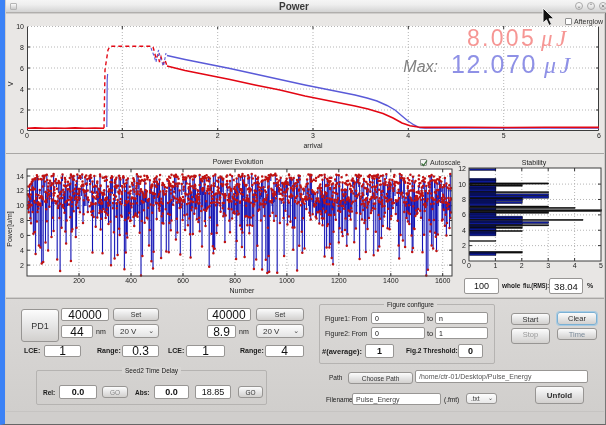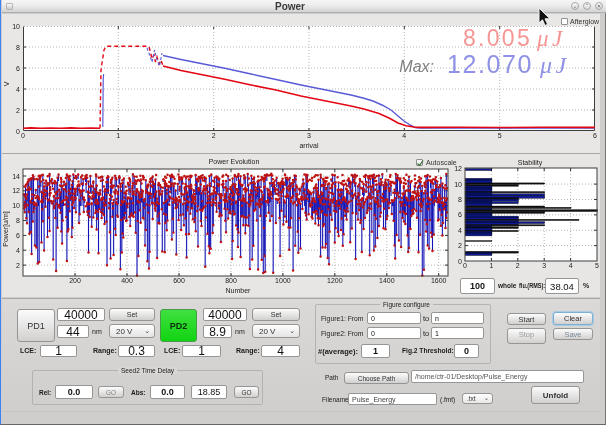--- a/index.html
+++ b/index.html
@@ -1,15 +1,15 @@
 <!DOCTYPE html>
 <html><head><meta charset="utf-8"><style>
 *{margin:0;padding:0;box-sizing:border-box}
 html,body{width:606px;height:425px;font-family:"Liberation Sans",sans-serif;background:#d8d6d4;overflow:hidden}
-#win{position:absolute;left:0;top:0;width:606px;height:425px;background:#cfcdcb;border-left:1px solid #3b82f6;border-right:1px solid #777;border-bottom:1px solid #666}
+#win{position:absolute;left:0;top:0;width:606px;height:425px;background:#cfcdcb;border-left:5px solid #3b82f6;border-right:1px solid #777;border-bottom:1px solid #666}
 #tbar{position:absolute;left:1px;top:0;width:604px;height:13px;background:linear-gradient(#f5f5f5,#eee 40%,#d3d3d3);border-bottom:1px solid #b0aeac}
 #tbar .t{position:absolute;left:0;right:28px;top:1px;text-align:center;font-size:10px;font-weight:bold;color:#3a3a3a}
 .wbtn{position:absolute;top:2px;width:8px;height:8px;border-radius:50%;background:linear-gradient(#fdfdfd,#d6d6d6);border:1px solid #a8a8a8;color:#666;font-size:6px;line-height:7px;text-align:center}
 #top{position:absolute;left:1px;top:14px;width:598px;height:139px;background:#e9e7e5}
 #mid{position:absolute;left:1px;top:153px;width:598px;height:144px;background:#e8e6e4;border-top:1px solid #a9a7a5}
 #bot{position:absolute;left:1px;top:298px;width:598px;height:126px;background:linear-gradient(#dbd9d7,#cfcdcb);border-top:1px solid #a9a7a5}
 svg{position:absolute;left:0;top:0}
 .gl{stroke:#b5b5b5;stroke-width:1;stroke-dasharray:1,2}
 .tk{stroke:#333;stroke-width:1}
 .al{font-size:7px;fill:#222;font-family:"Liberation Sans",sans-serif}
@@ -254,40 +254,39 @@
 <text x="233" y="163" class="al" font-size="7.5" text-anchor="middle">Power Evolution</text>
 <text x="237" y="292" class="al" text-anchor="middle">Number</text>
 <text x="7" y="228" class="al" text-anchor="middle" transform="rotate(-90 7 228)">Power[u/m]</text>
 <text x="529" y="164" class="al" font-size="7.5" text-anchor="middle">Stability</text>
 </svg>
 <div class="chk" style="left:414px;top:5px;background:#f4f4f4"></div>
 <svg style="left:414px;top:5px" width="10" height="9">
         <path d="M1.5 4.5L3.5 6.5L7 1.5" stroke="#3a6e3a" stroke-width="1.3" fill="none"></path>
       </svg>
 <div class="lbl" style="left:424px;top:5px;color:#333">Autoscale</div>
-<div class="fld" style="left:458px;top:124px;width:35px;height:16px;font-size:9px;line-height:15px;font-weight:bold">100</div>
+<div class="fld" style="left:458px;top:124px;width:35px;height:16px;font-size:9px;line-height:15px;font-weight:normal">100</div>
 <div class="blb" style="left:496px;top:128px;font-size:6.5px">whole</div>
 <div class="blb" style="left:517px;top:128px;font-size:6.3px;transform:scaleX(.88);transform-origin:left">flu.(RMS):</div>
 <div class="fld" style="left:543px;top:124px;width:34px;height:16px;font-size:9.5px;line-height:15px;font-weight:normal">38.04</div>
 <div class="blb" style="left:581px;top:128px">%</div>
 </div>
 <div id="bot">
 
 <div class="btn" style="left:15px;top:10px;width:38px;height:33px;font-size:9px;line-height:32px">PD1</div>
 <div class="fld" style="left:55px;top:9px;width:48px;height:13px;line-height:12px">40000</div>
 <div class="btn" style="left:107px;top:9px;width:46px;height:13px;line-height:12px;font-size:7px">Set</div>
 <div class="fld" style="left:55px;top:26px;width:32px;height:13px;line-height:12px">44</div>
 <div class="lbl" style="left:90px;top:29px">nm</div>
 <div class="btn" style="left:107px;top:25px;width:46px;height:14px;line-height:13px;font-size:8px;text-align:left;padding-left:6px;background:linear-gradient(#fdfdfd,#e4e4e4)">20 V<span style="position:absolute;right:4px;top:-1px;font-size:7px;color:#444;font-weight:normal">⌄</span></div>
 <div class="blb" style="left:18px;top:48px">LCE:</div>
 <div class="fld" style="left:38px;top:46px;width:37px;height:12px;line-height:11px">1</div>
 <div class="blb" style="left:91px;top:48px">Range:</div>
 <div class="fld" style="left:116px;top:46px;width:37px;height:12px;line-height:11px">0.3</div>
 
-<div class="btn" style="left:158px;top:10px;width:37px;height:33px;font-size:9px;line-height:32px;background:linear-gradient(#3fe03f,#12d412);border-color:#4a9a4a;color:#0a300a;font-weight:bold">PD2</div>
 <div class="fld" style="left:201px;top:9px;width:44px;height:13px;line-height:12px">40000</div>
 <div class="btn" style="left:250px;top:9px;width:48px;height:13px;line-height:12px;font-size:7px">Set</div>
 <div class="fld" style="left:201px;top:26px;width:29px;height:13px;line-height:12px">8.9</div>
 <div class="lbl" style="left:233px;top:29px">nm</div>
 <div class="btn" style="left:250px;top:25px;width:48px;height:14px;line-height:13px;font-size:8px;text-align:left;padding-left:6px;background:linear-gradient(#fdfdfd,#e4e4e4)">20 V<span style="position:absolute;right:4px;top:-1px;font-size:7px;color:#444;font-weight:normal">⌄</span></div>
 <div class="blb" style="left:162px;top:48px">LCE:</div>
 <div class="fld" style="left:180px;top:46px;width:39px;height:12px;line-height:11px">1</div>
 <div class="blb" style="left:234px;top:48px">Range:</div>
 <div class="fld" style="left:259px;top:46px;width:39px;height:12px;line-height:11px">4</div>
 
@@ -312,21 +311,21 @@
 <div class="lbl" style="left:421px;top:30px;font-size:7.5px;color:#222">to</div>
 <div class="fld" style="left:429px;top:28px;width:53px;height:12px;font-size:7px;text-align:left;padding-left:3px;line-height:11px">1</div>
 <div class="blb" style="left:316px;top:48px;font-size:7.5px">#(average):</div>
 <div class="fld" style="left:359px;top:45px;width:29px;height:14px;line-height:13px;font-size:9px;font-weight:bold">1</div>
 <div class="blb" style="left:400px;top:48px;font-size:7px;transform:scaleX(.95);transform-origin:left">Fig.2 Threshold:</div>
 <div class="fld" style="left:452px;top:45px;width:25px;height:14px;line-height:13px;font-size:9px;font-weight:bold">0</div>
 
 <div class="btn" style="left:505px;top:14px;width:39px;height:12px;line-height:11px">Start</div>
 <div class="btn" style="left:551px;top:13px;width:40px;height:13px;line-height:12px;border-color:#7ab0d4;box-shadow:0 0 0 1px #a8cbe2">Clear</div>
 <div class="btn" style="left:505px;top:29px;width:39px;height:16px;line-height:11px;color:#999">Stop</div>
-<div class="btn" style="left:551px;top:29px;width:40px;height:12px;line-height:11px;color:#7a8a99">Save</div>
+<div class="btn" style="left:551px;top:29px;width:40px;height:12px;line-height:11px;color:#7a8a99">Time</div>
 
 <div class="lbl" style="left:323px;top:75px;font-size:6.5px">Path</div>
 <div class="btn" style="left:342px;top:73px;width:65px;height:12px;line-height:11px;font-size:6.5px">Choose Path</div>
 <div class="fld" style="left:409px;top:71px;width:173px;height:13px;font-size:7px;text-align:left;padding-left:3px;line-height:12px;color:#555">/home/ctr-01/Desktop/Pulse_Energy</div>
 
 <div class="lbl" style="left:320px;top:97px;font-size:6.5px">Filename:</div>
 <div class="fld" style="left:346px;top:94px;width:89px;height:12px;font-size:7px;text-align:left;padding-left:3px;line-height:11px;color:#444">Pulse_Energy</div>
 <div class="lbl" style="left:438px;top:97px;font-size:6.5px">(.fmt)</div>
 <div class="btn" style="left:460px;top:94px;width:31px;height:11px;line-height:10px;font-size:6.5px;text-align:left;padding-left:4px;background:linear-gradient(#fdfdfd,#e8e8e8)">.txt<span style="position:absolute;right:3px;top:-1px;font-size:6px;color:#444">⌄</span></div>
 <div class="btn" style="left:529px;top:87px;width:49px;height:18px;line-height:17px;font-size:8px;font-weight:bold">Unfold</div>

